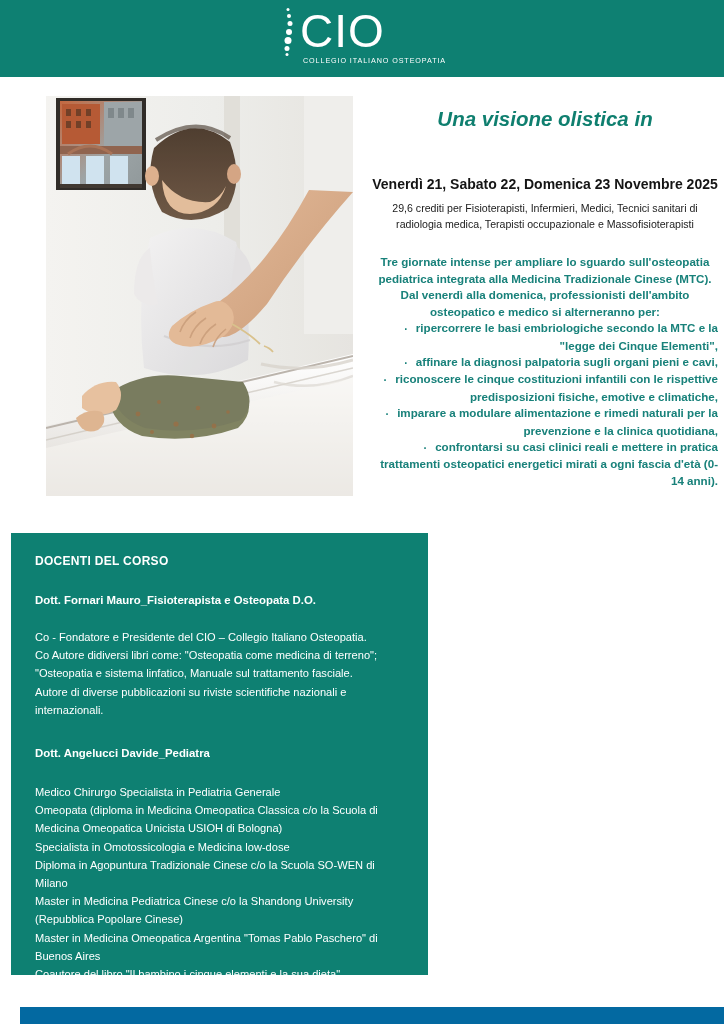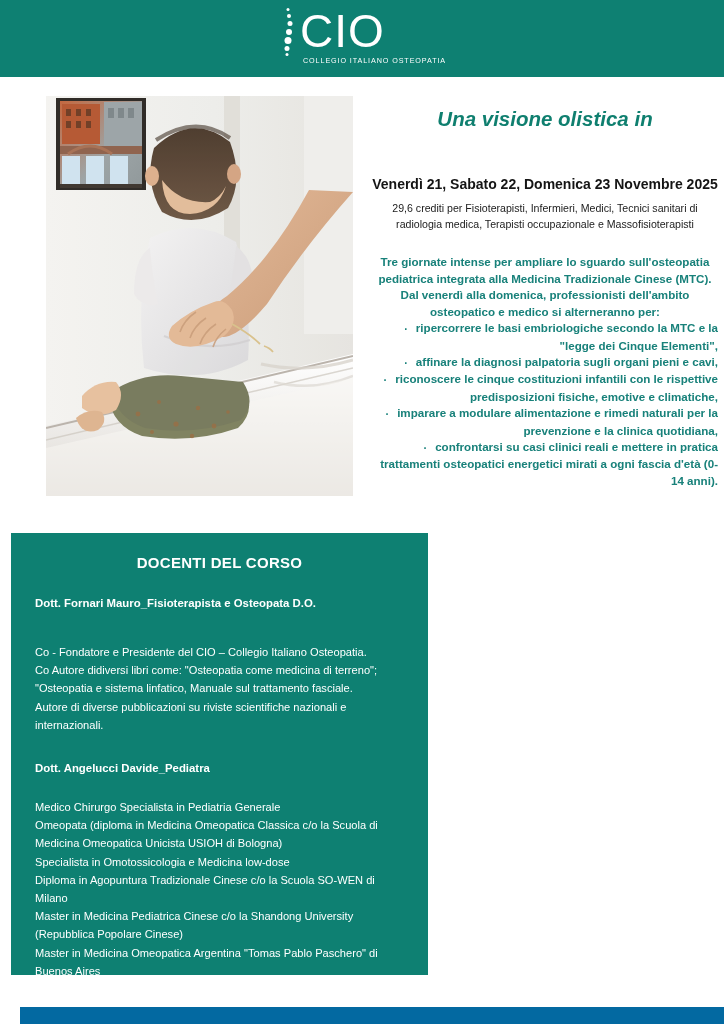--- a/index.html
+++ b/index.html
@@ -156,32 +156,32 @@
   .docenti {
     position: absolute;
     left: 11px; top: 533px;
     width: 417px; height: 442px;
     background: #0e8072;
     color: #ffffff;
     padding: 17px 24px 10px 24px;
   }
 
   .docenti-heading {
-    text-align: center;
-    font-size: 15px;
+    text-align: left;
+    font-size: 12px;
     font-weight: 700;
     letter-spacing: 0.3px;
     margin-top: 4px;
     margin-bottom: 24px;
   }
 
   .teacher-name {
     font-size: 11.4px;
     font-weight: 700;
-    margin-bottom: 32px;
+    margin-bottom: 20px;
     line-height: 16px;
   }
 
   .teacher-bio {
     font-size: 11.1px;
     line-height: 18.2px;
     font-weight: 400;
     margin-bottom: 26px;
   }
   .teacher-bio div { white-space: nowrap; }

